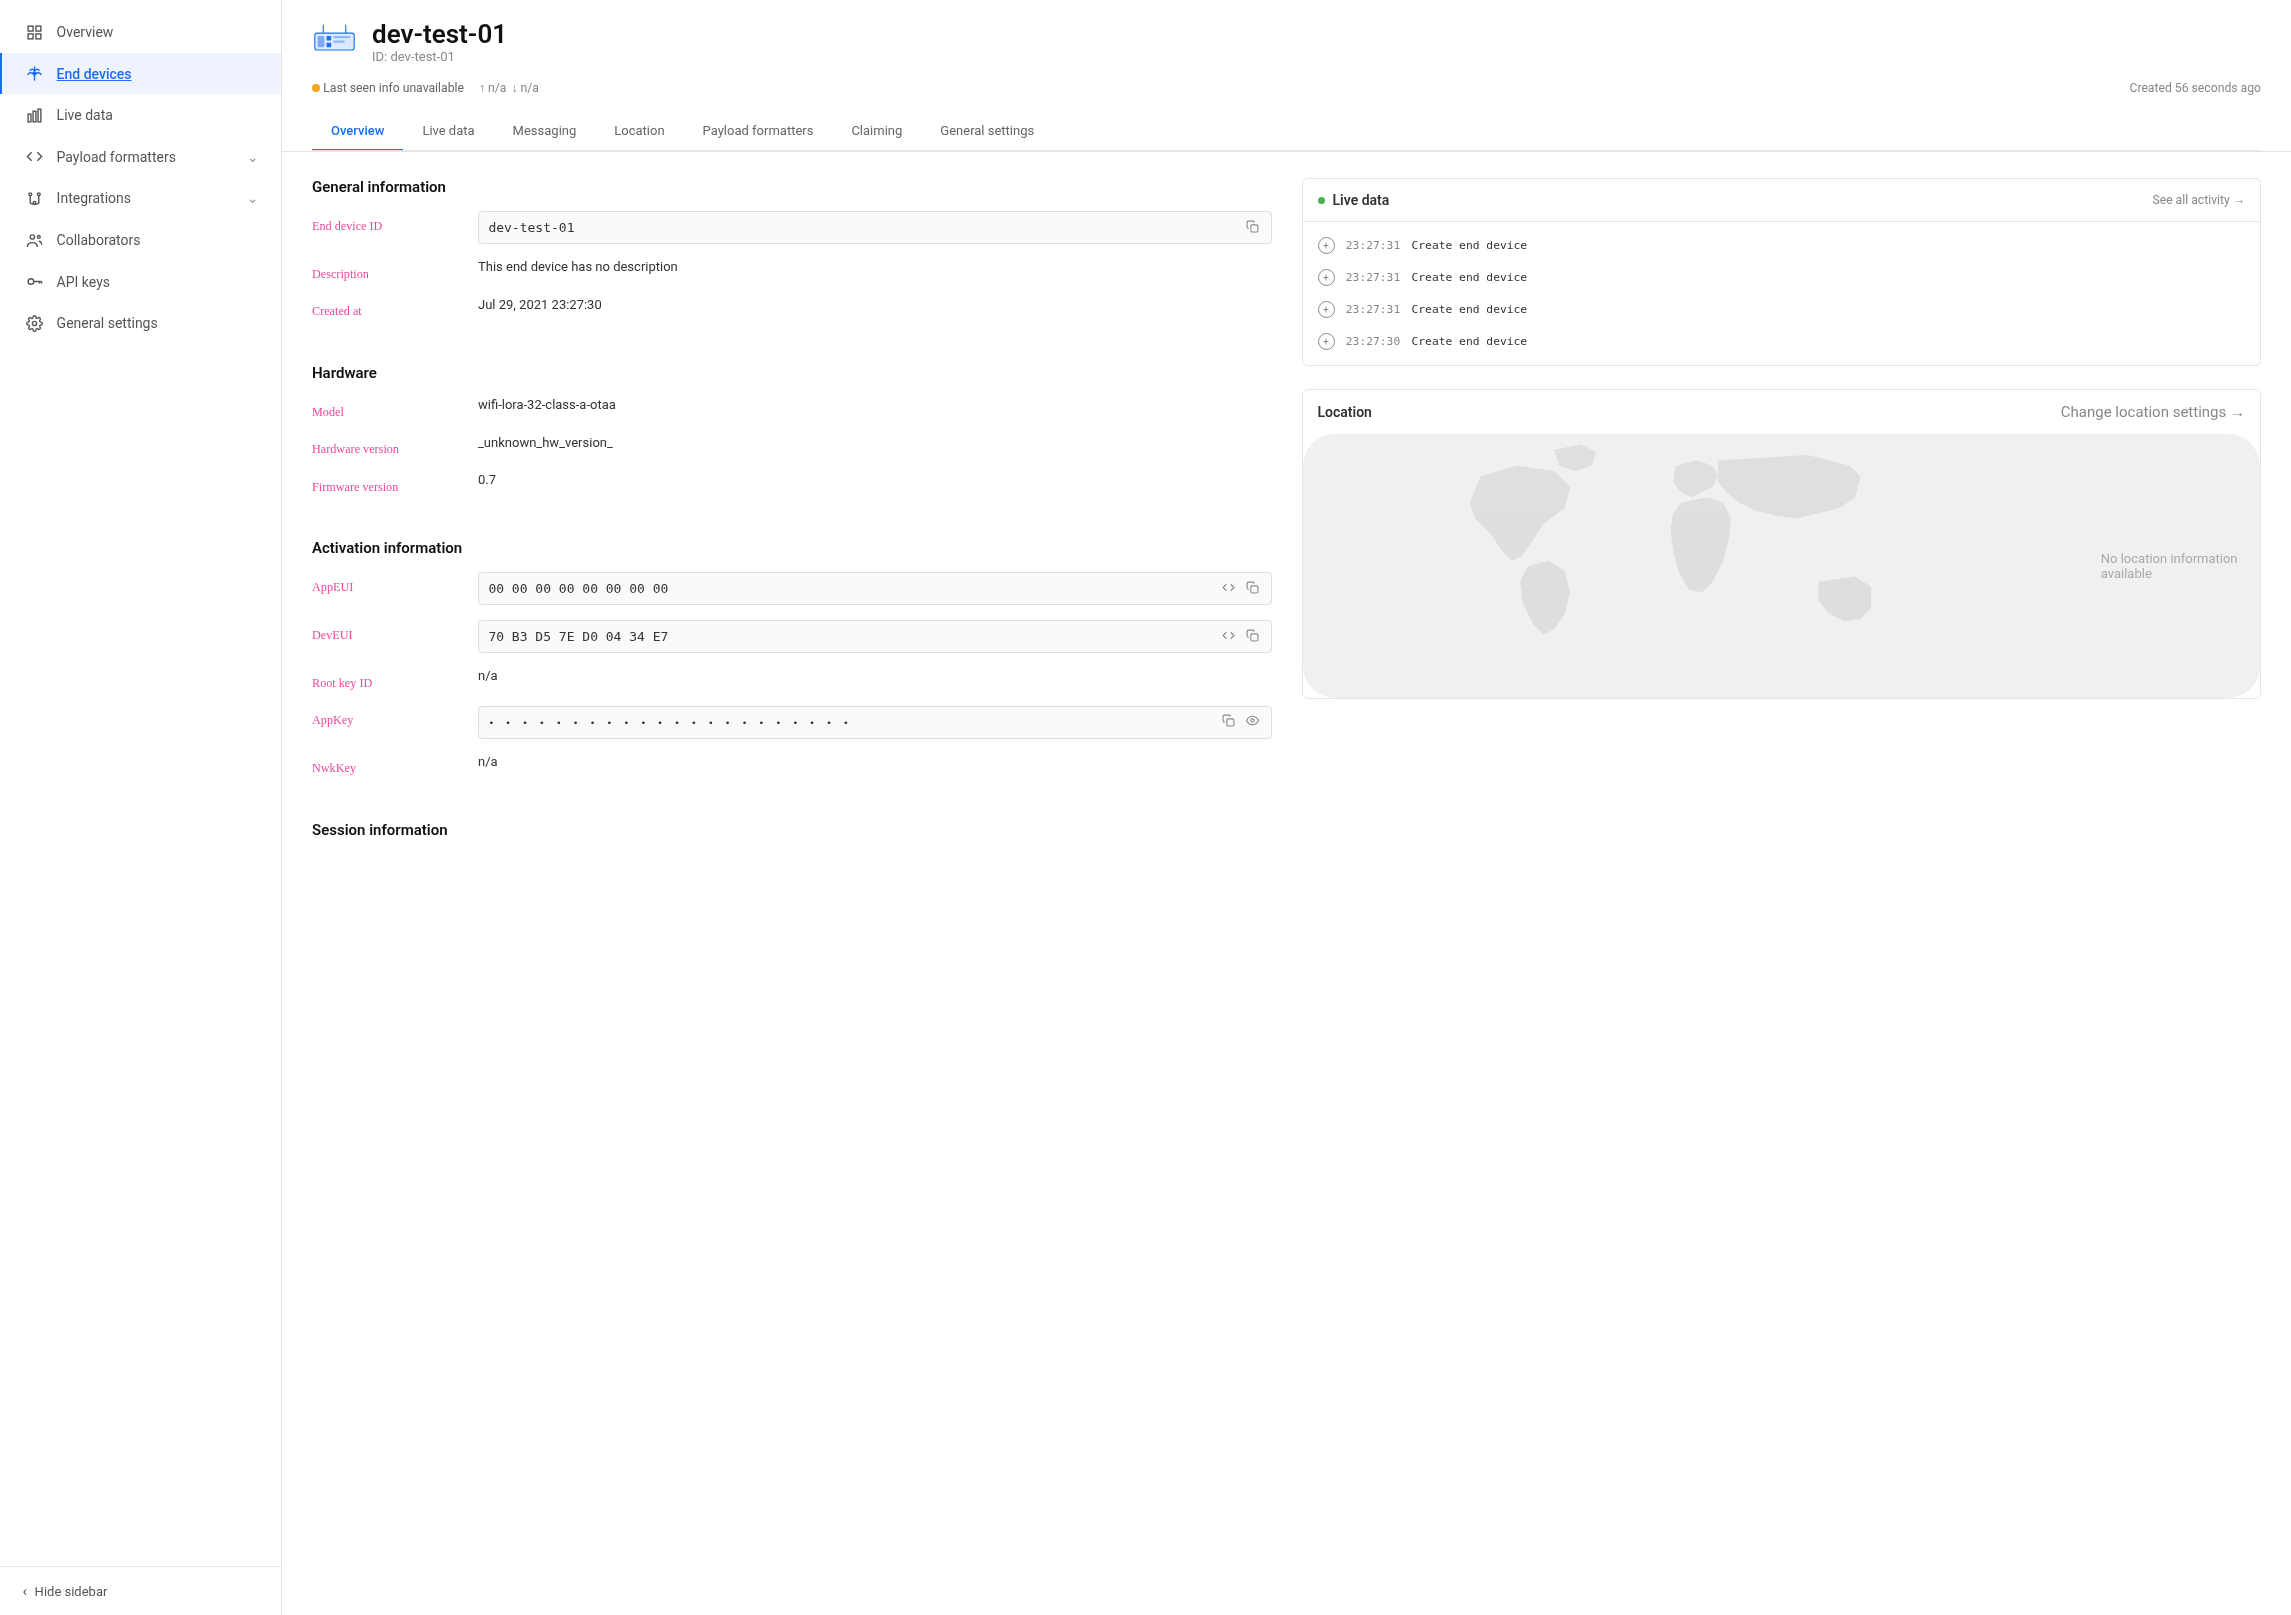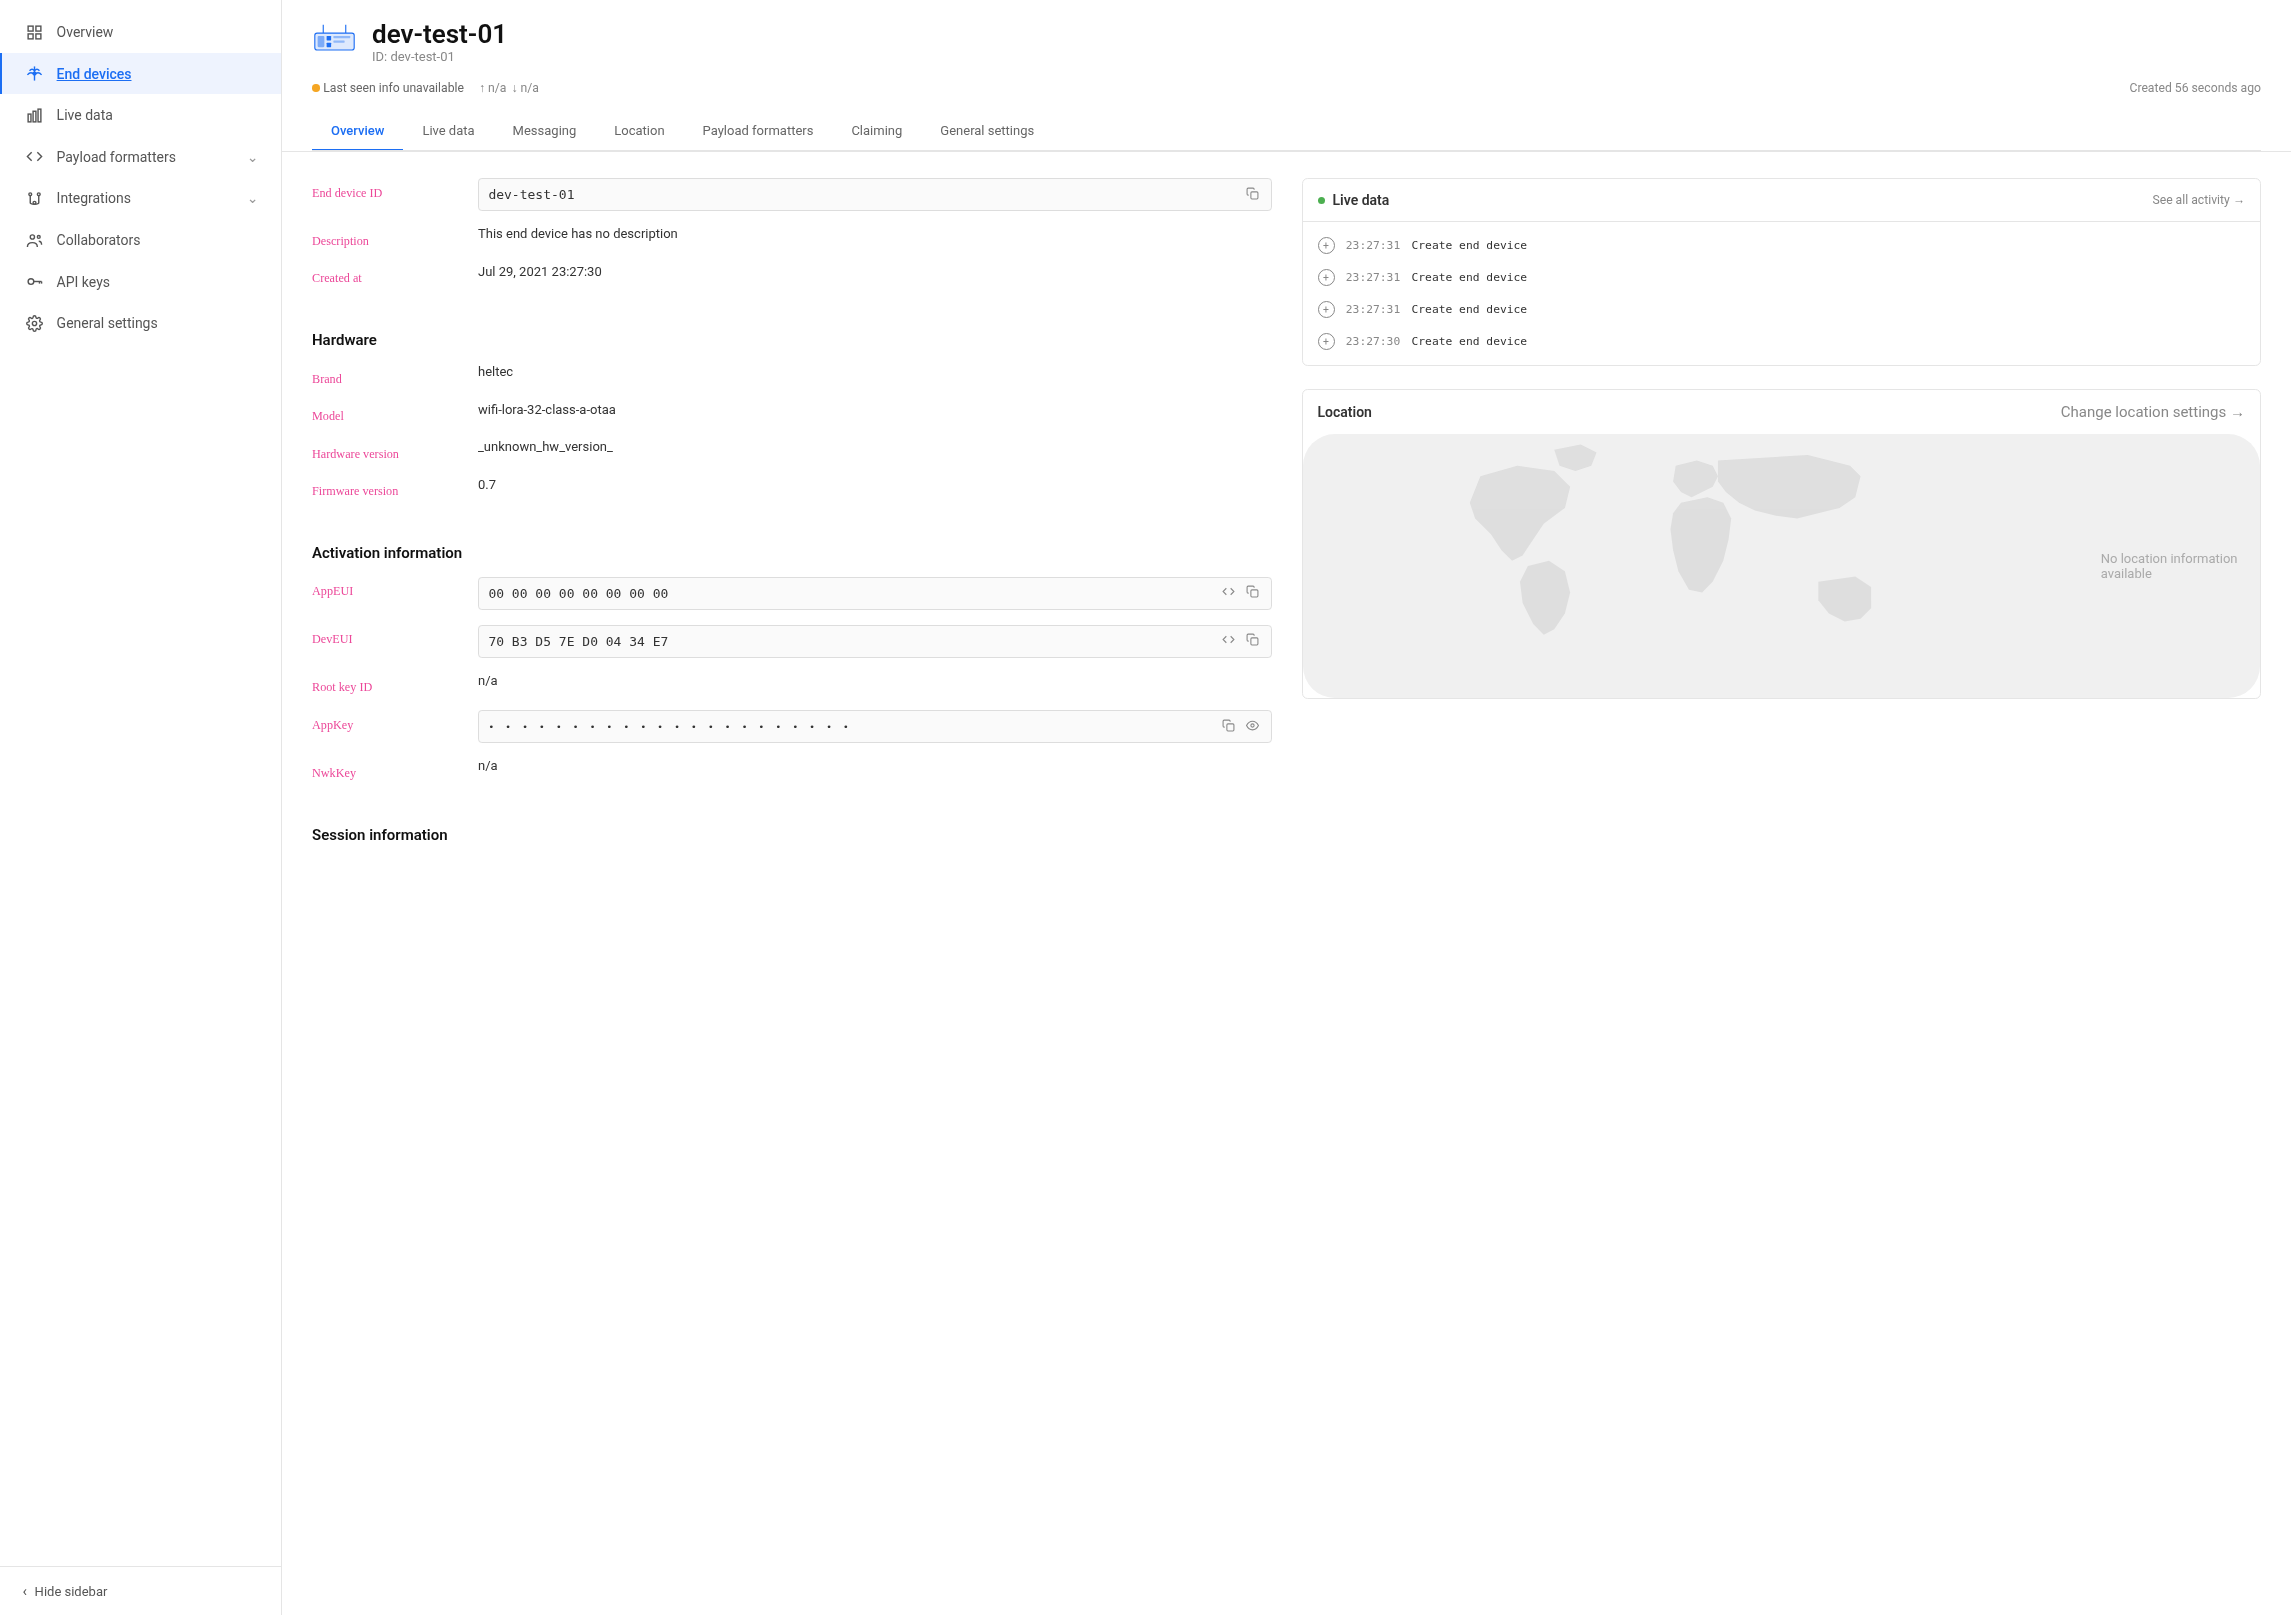--- a/index.html
+++ b/index.html
@@ -230,20 +230,21 @@
       <div class="tab">Claiming</div>
       <div class="tab">General settings</div>
     </div>
   </div>
 
   <div class="content-area">
 
     <div class="left-panel">
 
       <div class="section-block">
+        <div class="section-title">General information</div>
 
         <div class="field-row">
           <div class="field-label">End device ID</div>
           <div style="flex:1;">
             <div class="field-input-wrapper">
               <span class="field-input-text">dev-test-01</span>
               <span class="field-input-icon" title="Copy">
                 <svg width="13" height="13" viewBox="0 0 24 24" fill="none" stroke="currentColor" stroke-width="2">
                     <rect x="9" y="9" width="13" height="13" rx="2"></rect>
                     <path d="M5 15H4a2 2 0 0 1-2-2V4a2 2 0 0 1 2-2h9a2 2 0 0 1 2 2v1"></path>
@@ -260,24 +261,20 @@
 
         <div class="field-row">
           <div class="field-label">Created at</div>
           <div class="field-value">Jul 29, 2021 23:27:30</div>
         </div>
       </div>
 
       <div class="section-block">
         <div class="section-title">Hardware</div>
         <div class="field-row">
-          <div class="field-label">Brand</div>
-          <div class="field-value">heltec</div>
-        </div>
-        <div class="field-row">
           <div class="field-label">Model</div>
           <div class="field-value">wifi-lora-32-class-a-otaa</div>
         </div>
         <div class="field-row">
           <div class="field-label">Hardware version</div>
           <div class="field-value">_unknown_hw_version_</div>
         </div>
         <div class="field-row">
           <div class="field-label">Firmware version</div>
           <div class="field-value">0.7</div>

